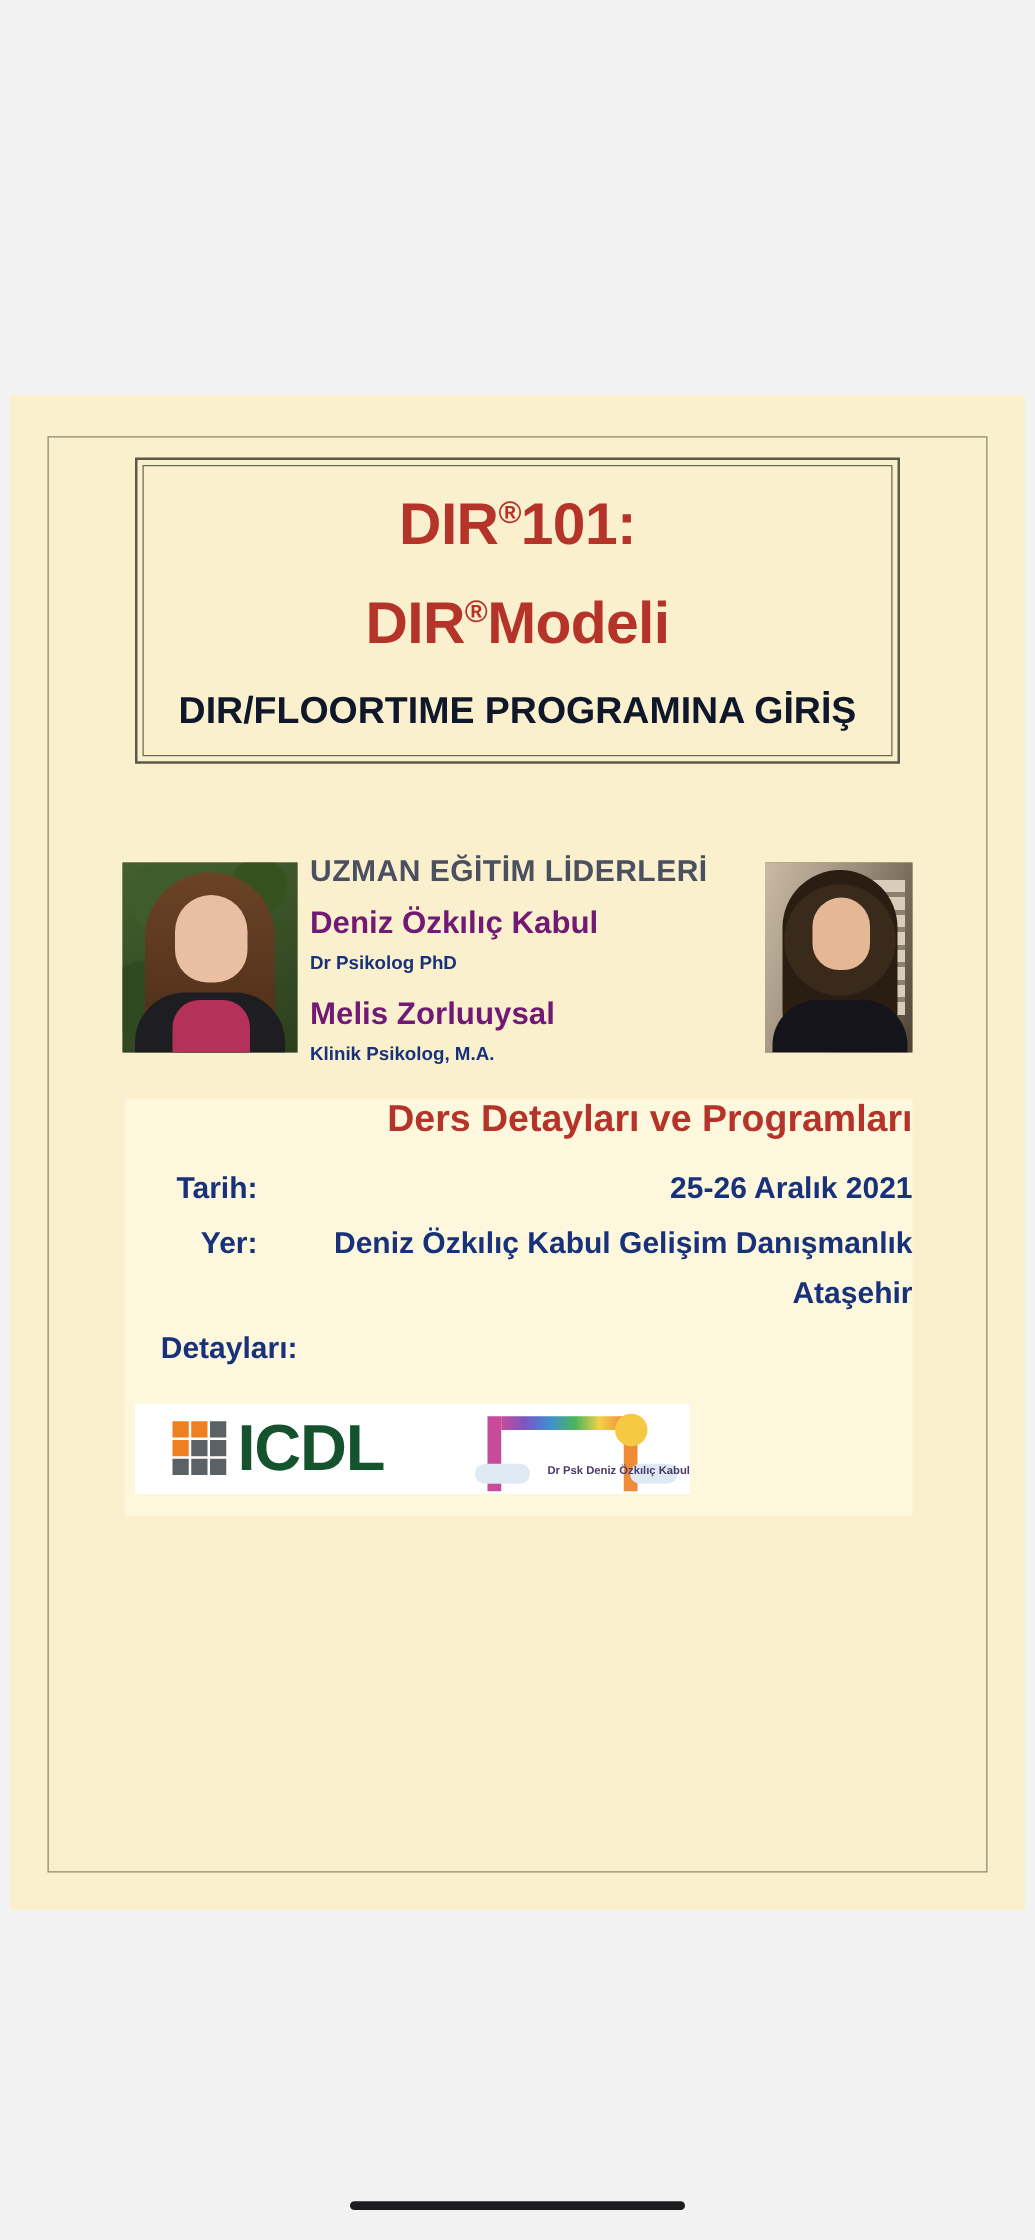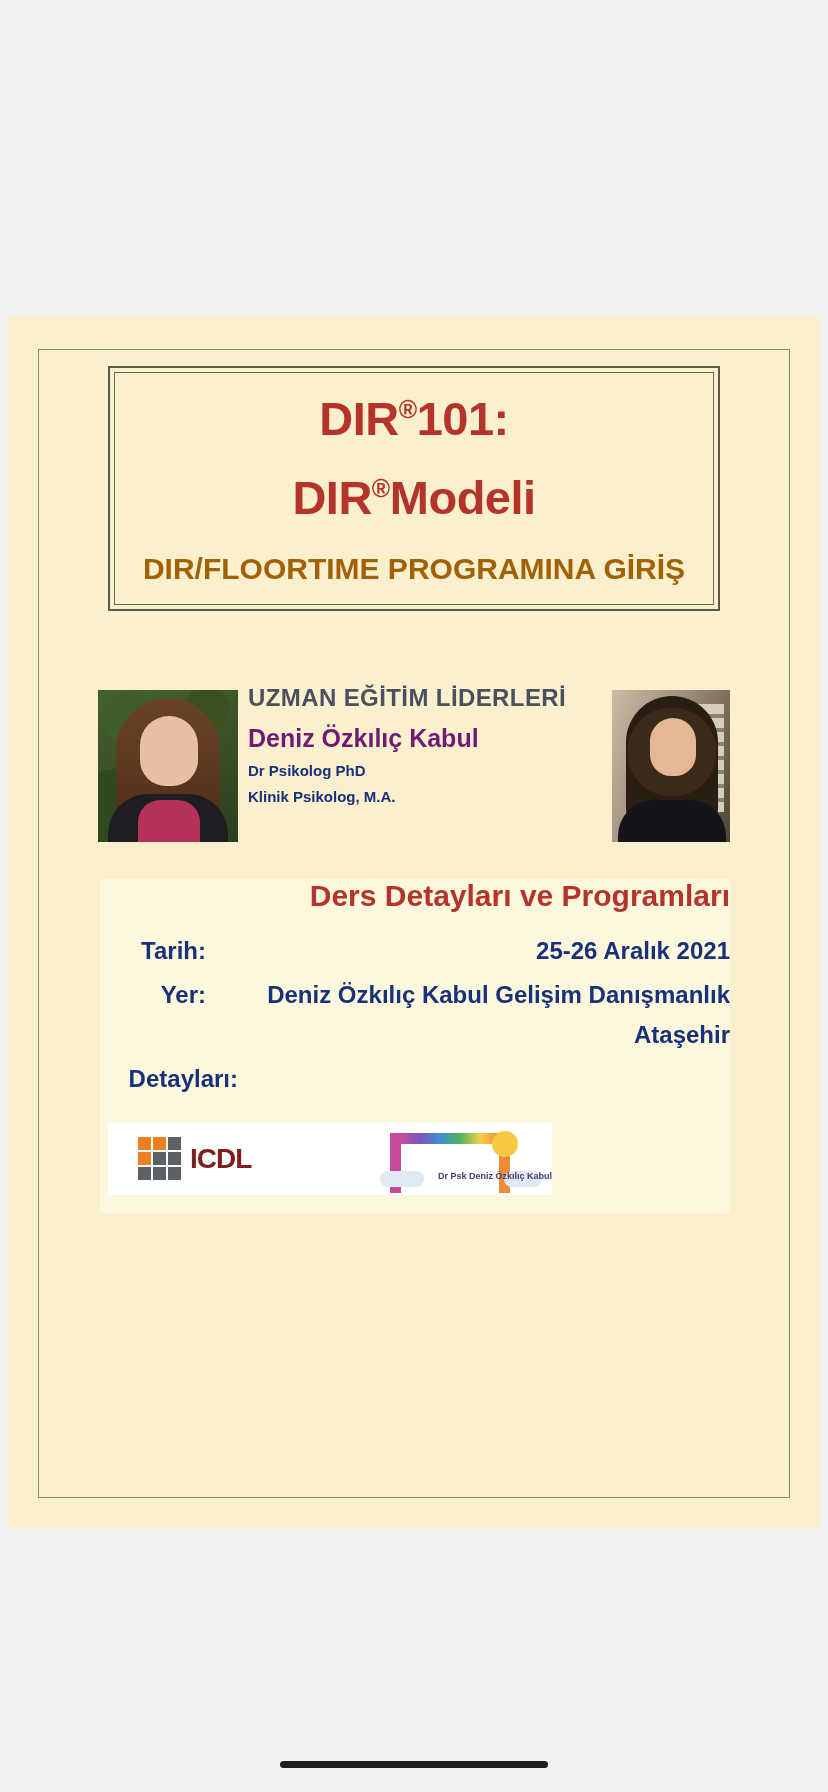--- a/index.html
+++ b/index.html
@@ -74,21 +74,21 @@
   }
   .title-line-2 { margin-top: 22px; }
   .title-line-1 sup,
   .title-line-2 sup {
     font-size: 25px;
     vertical-align: super;
     line-height: 0;
   }
 
   .subtitle {
-    color: #a16207;
+    color: #0f172a;
     font-weight: bold;
     font-size: 30px;
     line-height: 1.33;
     margin: 22px 8px 0 8px;
   }
 
   
   .trainers {
     position: absolute;
     left: 90px;
@@ -241,23 +241,23 @@
     height: 44px;
     display: grid;
     grid-template-columns: repeat(3, 13px);
     grid-template-rows: repeat(3, 13px);
     gap: 2px;
     margin-right: 8px;
   }
   .icdl-grid i { display: block; background: #5b6164; }
   .icdl-grid i.orange { background: #ef8021; }
   .icdl-word {
-    color: #7f1d1d;
-    font-weight: bold;
-    font-size: 28px;
+    color: #14532d;
+    font-weight: bold;
+    font-size: 52px;
     letter-spacing: -1px;
   }
   .logo-dr {
     width: 184px;
     height: 72px;
     background: #ffffff;
     position: relative;
     overflow: hidden;
   }
   .rainbow {
@@ -337,20 +337,21 @@
         <div class="ph-hair-left"></div>
         <div class="ph-face-left"></div>
         <div class="ph-body-left"></div>
         <div class="ph-scarf-left"></div>
       </div>
 
       <div class="trainers-text">
         <div class="trainers-heading">UZMAN EĞİTİM LİDERLERİ</div>
         <div class="trainer-name">Deniz Özkılıç Kabul</div>
         <div class="trainer-title">Dr Psikolog PhD</div>
+        <div class="trainer-name second">Melis Zorluuysal</div>
         <div class="trainer-title">Klinik Psikolog, M.A.</div>
       </div>
 
       <div class="photo right">
         <div class="ph-bg-right"></div>
         <div class="ph-shelf-right"></div>
         <div class="ph-hair-right"></div>
         <div class="ph-face-right"></div>
         <div class="ph-body-right"></div>
       </div>

